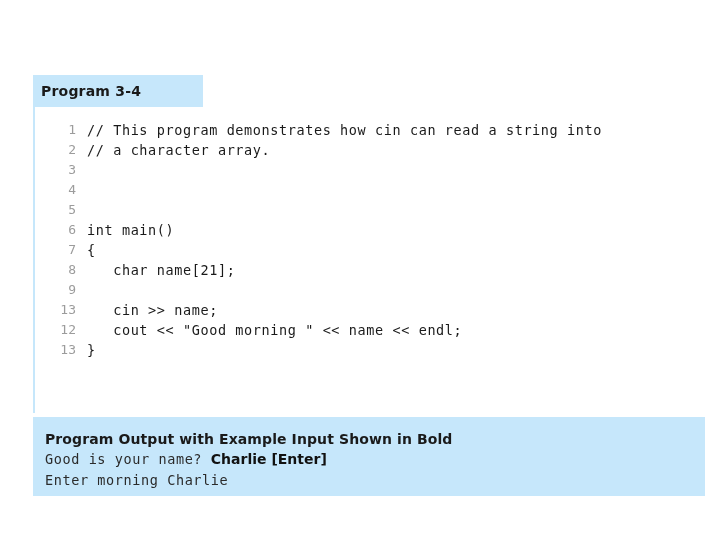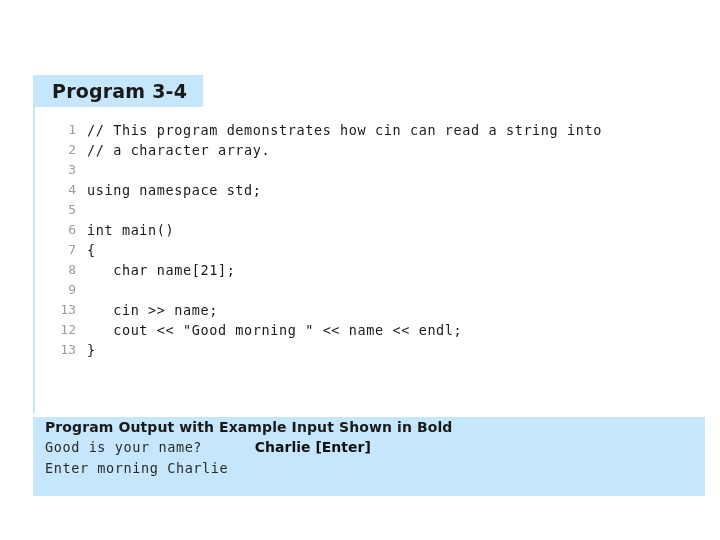--- a/index.html
+++ b/index.html
@@ -31,24 +31,24 @@
     left: 33px;
     top: 75px;
     width: 170px;
     height: 32px;
     background: #c6e7fb;
     box-sizing: border-box;
     display: flex;
     align-items: center;
   }
   #program-tab .tab-label {
-    padding-left: 19px;
+    padding-left: 8px;
     font-family: "DejaVu Sans", sans-serif;
     font-weight: bold;
-    font-size: 19px;
+    font-size: 14px;
     color: #1a1a1a;
     letter-spacing: 0.2px;
     white-space: nowrap;
   }
 
   
   #code-panel {
     position: absolute;
     left: 33px;
     top: 107px;
@@ -93,21 +93,21 @@
 
   
   #output-panel {
     position: absolute;
     left: 33px;
     top: 417px;
     width: 672px;
     height: 79px;
     background: #c6e7fb;
     box-sizing: border-box;
-    padding: 0 0 0 12px;
+    padding: 12px 0 0 12px;
   }
   #output-heading {
     font-family: "DejaVu Sans", sans-serif;
     font-weight: bold;
     font-size: 14px;
     color: #1a1a1a;
     letter-spacing: 0.1px;
     line-height: 20px;
     white-space: nowrap;
   }
@@ -118,21 +118,20 @@
     letter-spacing: 0.6px;
     line-height: 21px;
     white-space: pre;
   }
   .output-bold {
     font-family: "DejaVu Sans", sans-serif;
     font-weight: bold;
     font-size: 14px;
     letter-spacing: 0;
     color: #111111;
-    margin-left: 44px;
   }
 </style>
 </head>
 <body>
 
 <div id="figure">
 
   <div id="program-tab">
     <span class="tab-label">Program 3-4</span>
   </div>
@@ -146,21 +145,20 @@
       </div>
       <div class="code-line">
         <span class="line-number">2</span>
         <span class="line-code">// a character array.</span>
       </div>
       <div class="code-line">
         <span class="line-number">3</span>
       </div>
       <div class="code-line">
         <span class="line-number">4</span>
-        <span class="line-code">using namespace std;</span>
       </div>
       <div class="code-line">
         <span class="line-number">5</span>
         <span class="line-code"></span>
       </div>
       <div class="code-line">
         <span class="line-number">6</span>
         <span class="line-code">int main()</span>
       </div>
       <div class="code-line">

